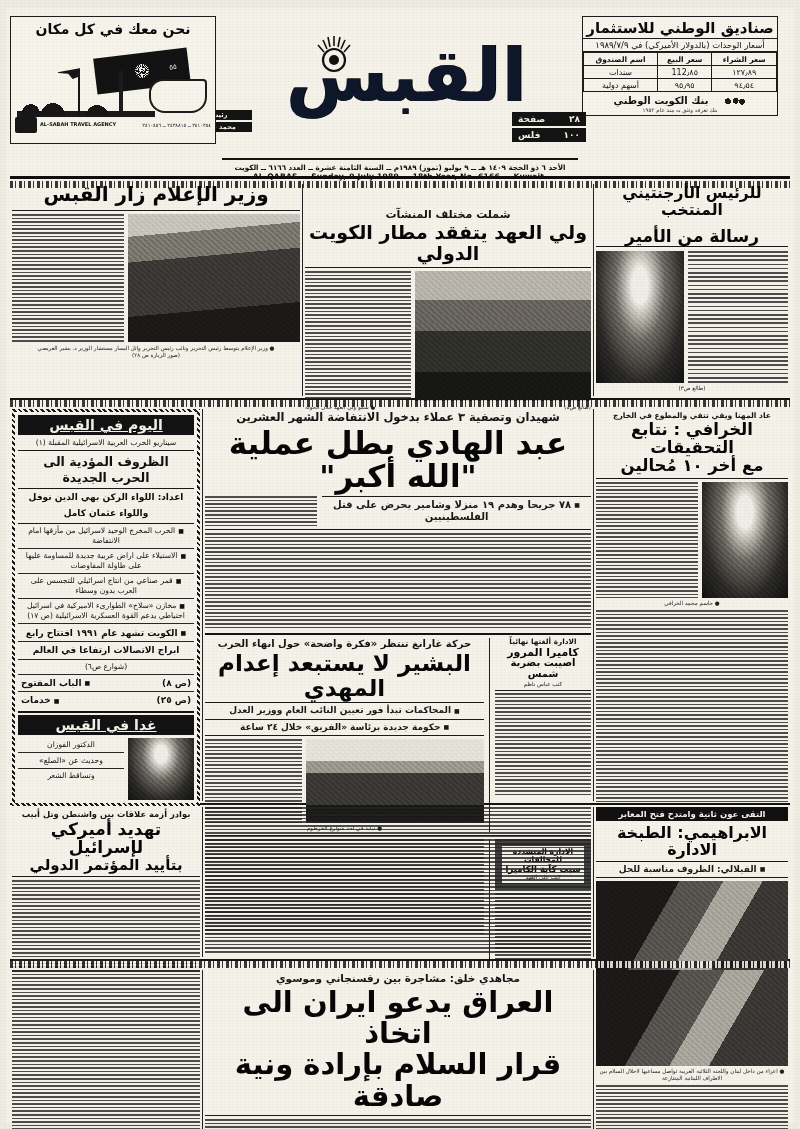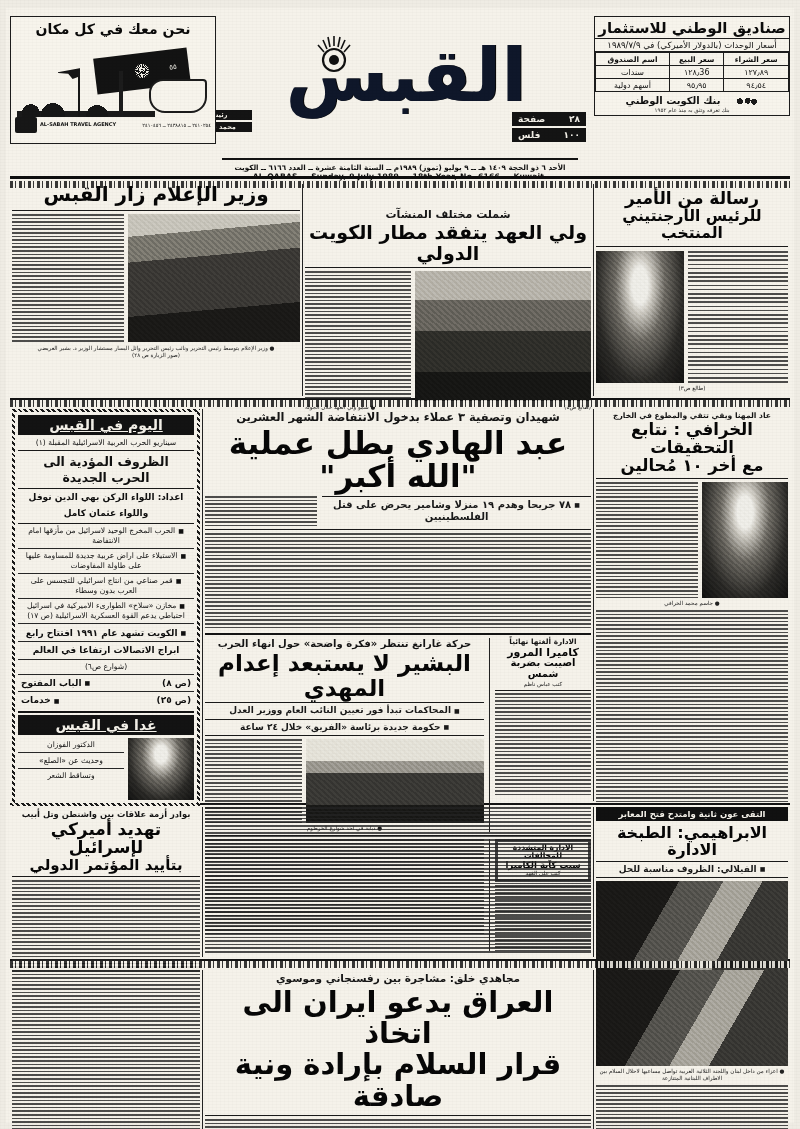--- a/index.html
+++ b/index.html
@@ -122,21 +122,21 @@
   }
   .photo.scene {
     background:
       linear-gradient(120deg,#1b1a18 0 34%, #575550 34% 52%, #aaa79e 52% 68%, #3a3935 68% 100%);
   }
 
   
   #masthead { position:absolute; top:12px; left:10px; right:10px; height:164px; }
 
   .fundbox {
-    position:absolute; top:4px; right:0; width:196px; border:1px solid #1d1d1d;
+    position:absolute; top:4px; right:12px; width:196px; border:1px solid #1d1d1d;
     background:#f7f4ec;
   }
   .fundbox .fb-title {
     text-align:center; font-weight:bold; font-size:15px; padding:2px 0 1px; color:#0b0b0b;
     border-bottom:1px solid #1d1d1d;
   }
   .fundbox .fb-sub { text-align:center; font-size:8.5px; padding:1px 0; border-bottom:1px solid #1d1d1d; }
   .fundtable { width:100%; border-collapse:collapse; font-size:8px; }
   .fundtable th, .fundtable td {
     border:1px solid #1d1d1d; text-align:center; padding:1.5px 2px; font-weight:normal;
@@ -229,21 +229,21 @@
     font-size:14px; padding:2px 0; letter-spacing:1px;text-decoration:underline;
   }
   .list-line {
     font-size:7.6px; text-align:center; padding:2.5px 3px; border-bottom:1px solid #272727;
     line-height:1.25;
   }
   .list-line.b { font-weight:bold; font-size:9px; }
   .list-line.big { font-weight:bold; font-size:12.5px; letter-spacing:2px; }
   .sq::before { content:"\25A0"; font-size:6px; margin-left:3px; vertical-align:middle; }
 
-  .frame { border:3px solid #404040; }
+  .frame { border:7px solid #404040; }
   .orn-frame {
     border:3px solid transparent;
     border-image: repeating-linear-gradient(45deg,#1a1a1a 0 2px,#f5f2ea 2px 4px) 3;
   }
 </style>
 </head>
 <body>
 
 <div id="page">
  <div class="paper"></div>
@@ -255,21 +255,21 @@
      <div class="fb-sub">أسعار الوحدات (بالدولار الأميركي) في ١٩٨٩/٧/٩</div>
      <table class="fundtable">
        <tbody>
             <tr>
          <th>سعر الشراء</th>
          <th>سعر البيع</th>
          <th>اسم الصندوق</th>
        </tr>
        <tr>
          <td>١٢٧٫٨٩</td>
-         <td>١٢٨٫36</td>
+         <td>112٫٨٥</td>
          <td class="name">سندات</td>
        </tr>
        <tr>
          <td>٩٤٫٥٤</td>
          <td>٩٥٫٩٥</td>
          <td class="name">أسهم دولية</td>
        </tr>
      </tbody>
         </table>
      <div class="fb-foot">
@@ -349,22 +349,22 @@
  <div style="position:absolute;top:176px;left:10px;right:10px;">
    <div class="hr3"></div>
    <div class="orn" style="margin-top:1.5px;"></div>
  </div>
 
  <div id="body">
 
   <div class="band" style="height:212px;">
 
     <div class="col" style="width:196px;">
+      <div class="hl" style="font-size:15.5px;padding:1px 2px 4px;">للرئيس الأرجنتيني المنتخب</div>
       <div class="hl" style="font-size:17px;padding:5px 2px 0;">رسالة من الأمير</div>
-      <div class="hl" style="font-size:15.5px;padding:1px 2px 4px;">للرئيس الأرجنتيني المنتخب</div>
       <div class="hr1" style="margin:0 2px;"></div>
       <div style="display:flex;gap:4px;padding:4px 2px 0;">
         <div style="flex:1;">
           <div class="copy" style="height:132px;"></div>
         </div>
         <div class="photo portrait" style="width:88px;height:132px;"></div>
       </div>
       <div class="cap" style="padding-top:2px;">(طالع ص٣)</div>
     </div>
 

